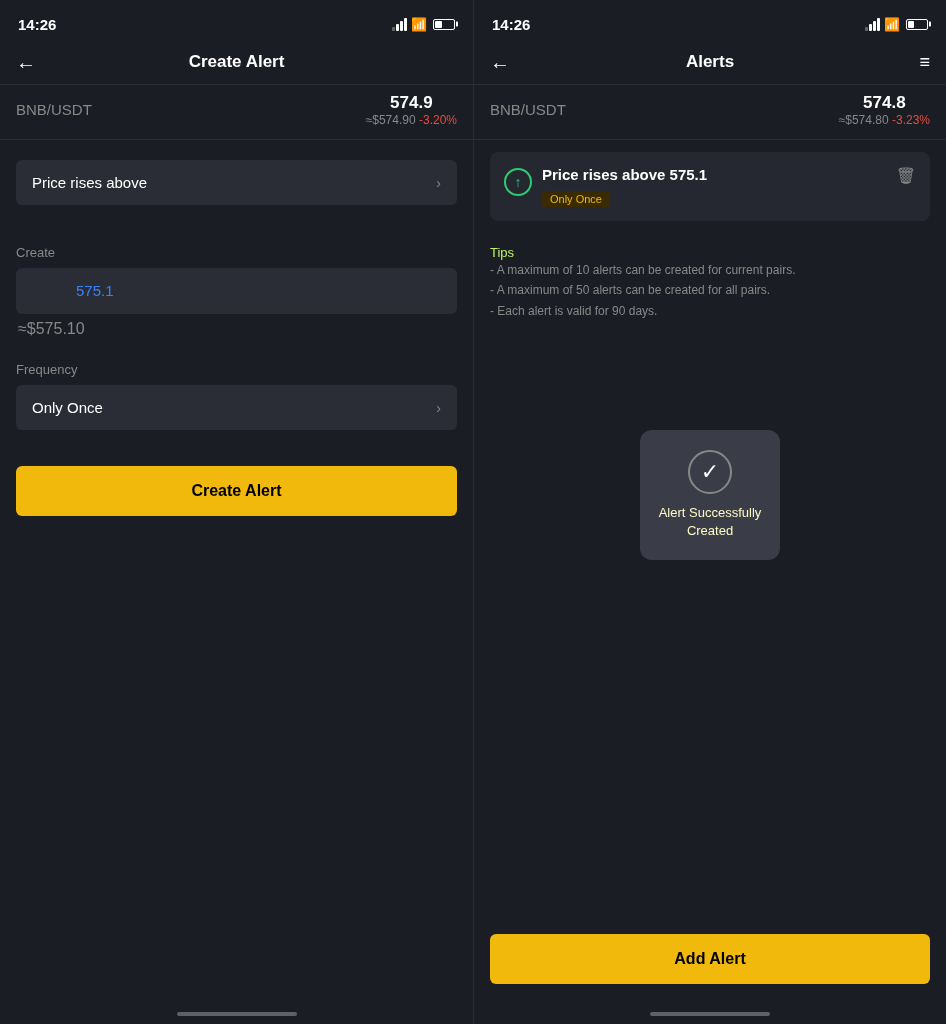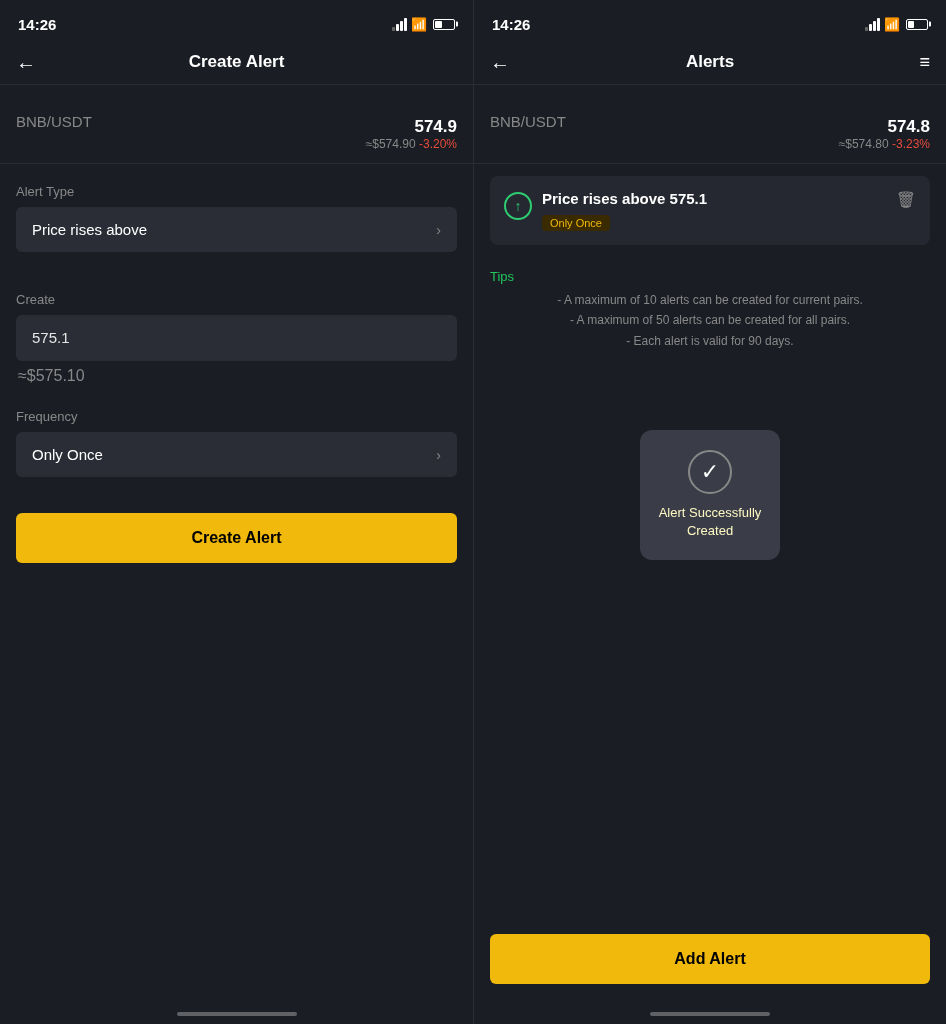--- a/index.html
+++ b/index.html
@@ -128,22 +128,21 @@
       color: #fff;
       font-size: 15px;
       font-weight: 600;
       text-align: center;
     }
     .pair-name span {
       color: #888;
       font-weight: 400;
     }
     .pair-price-block {
-      text-align: right;
-      margin-top: 24px;
+      text-align: center;
     }
     .pair-price {
       color: #fff;
       font-size: 17px;
       font-weight: 600;
     }
     .pair-sub {
       font-size: 12px;
       color: #888;
     }
@@ -186,23 +185,24 @@
     .form-input-wrap {
       background: #2a2d35;
       border-radius: 6px;
       padding: 14px 16px;
       margin-bottom: 6px;
     }
     .form-input {
       background: transparent;
       border: none;
       outline: none;
-      color: #e5e5e5;
+      color: #3b82f6;
       font-size: 15px;
       width: 100%;
+      margin-left: 44px;
     }
     .form-approx {
       color: #888;
       font-size: 16px;
       margin-bottom: 4px;
       padding-left: 2px;
     }
 
     
     .create-btn {
@@ -268,29 +268,27 @@
       color: #888;
       font-size: 16px;
       cursor: pointer;
     }
 
     
     .tips-section {
       padding: 12px 16px;
     }
     .tips-title {
-      color: #22c55e;
+      color: #bef264;
       font-size: 13px;
-      margin-bottom: 6px;
     }
     .tips-text {
       color: #888;
       font-size: 12px;
       line-height: 1.7;
-      text-align: center;
     }
 
     
     .success-toast {
       background: #3a3d48;
       border-radius: 12px;
       width: 140px;
       height: 130px;
       display: flex;
       flex-direction: column;
@@ -394,21 +392,20 @@
       <div class="pair-sub">
         <span>≈$574.90</span>
         <span class="pair-change-red">-3.20%</span>
       </div>
     </div>
   </div>
 
   <div class="divider"></div>
 
   <div class="form-section">
-    <div class="form-label">Alert Type</div>
     <div class="form-select">
       <span class="form-select-text">Price rises above</span>
       <span class="chevron-right">›</span>
     </div>
   </div>
 
   <div class="form-section">
     <div class="form-label">Create</div>
     <div class="form-input-wrap">
       <input class="form-input" type="text" value="575.1" style="">

